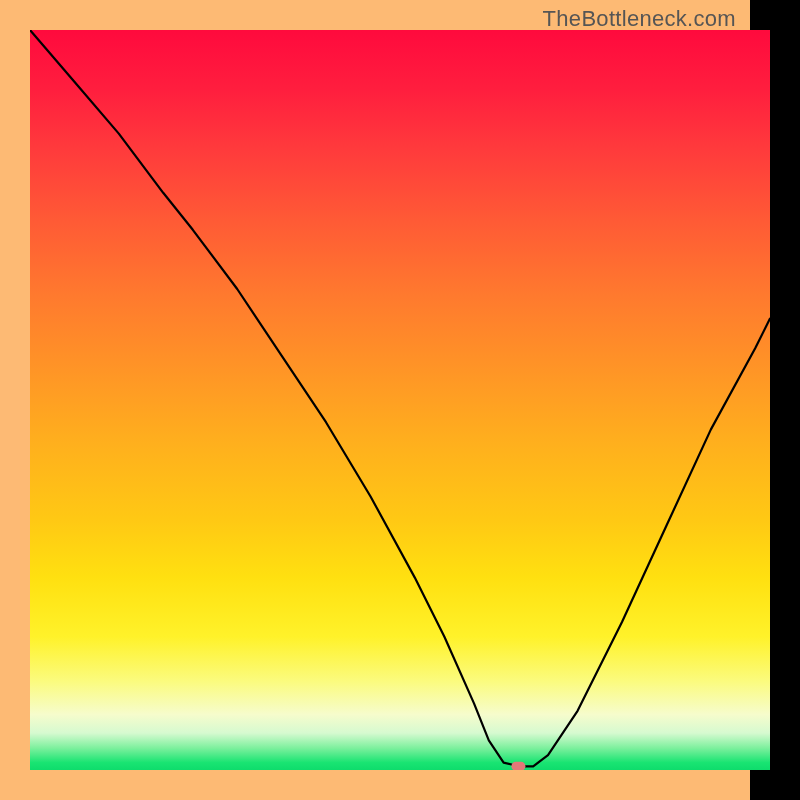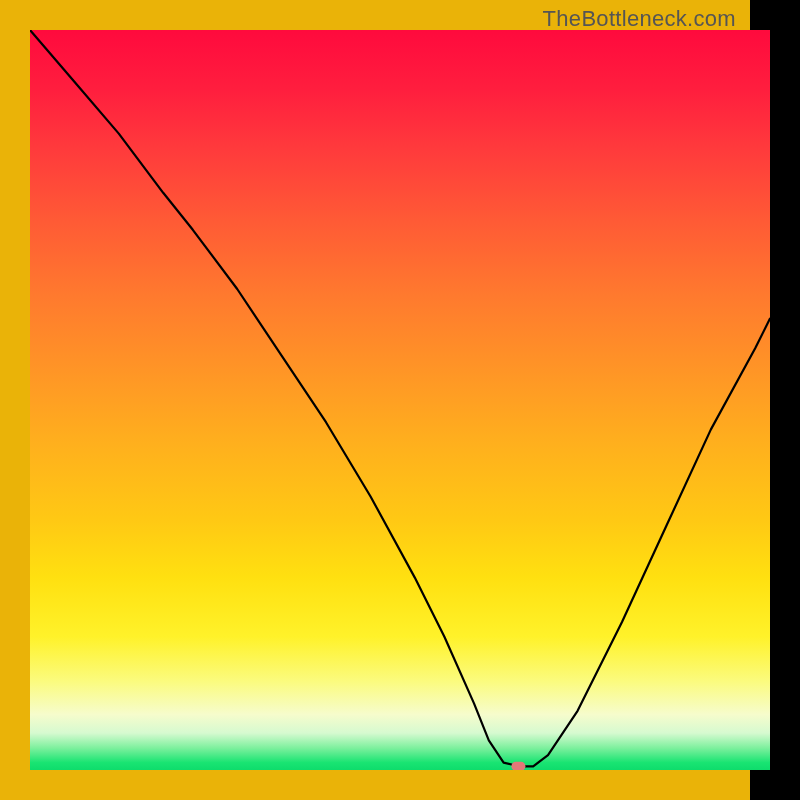--- a/index.html
+++ b/index.html
@@ -8,21 +8,21 @@
     width: 800px;
     height: 800px;
     background: #000;
     overflow: hidden;
     font-family: Arial, Helvetica, sans-serif;
   }
   .frame {
     position: relative;
     width: 750px;
     height: 800px;
-    background: #eab308;
+    background: #fdba74;
   }
   .watermark {
     position: absolute;
     top: 6px;
     right: 14px;
     color: #555;
     font-size: 22px;
     font-weight: 500;
     letter-spacing: 0.3px;
     z-index: 10;

